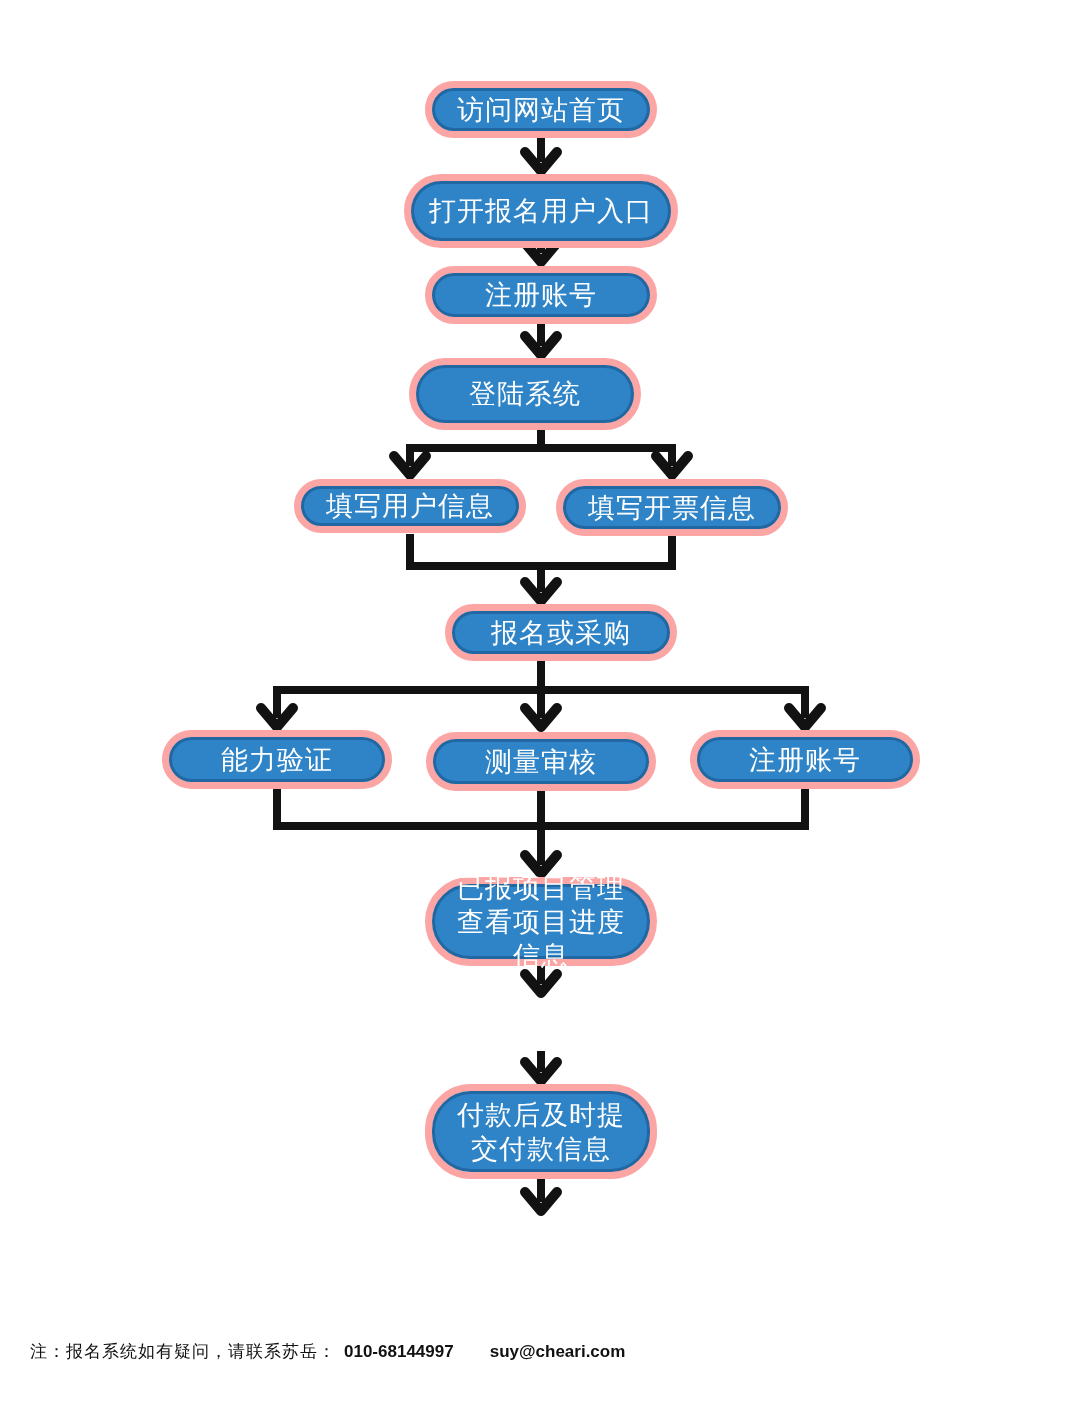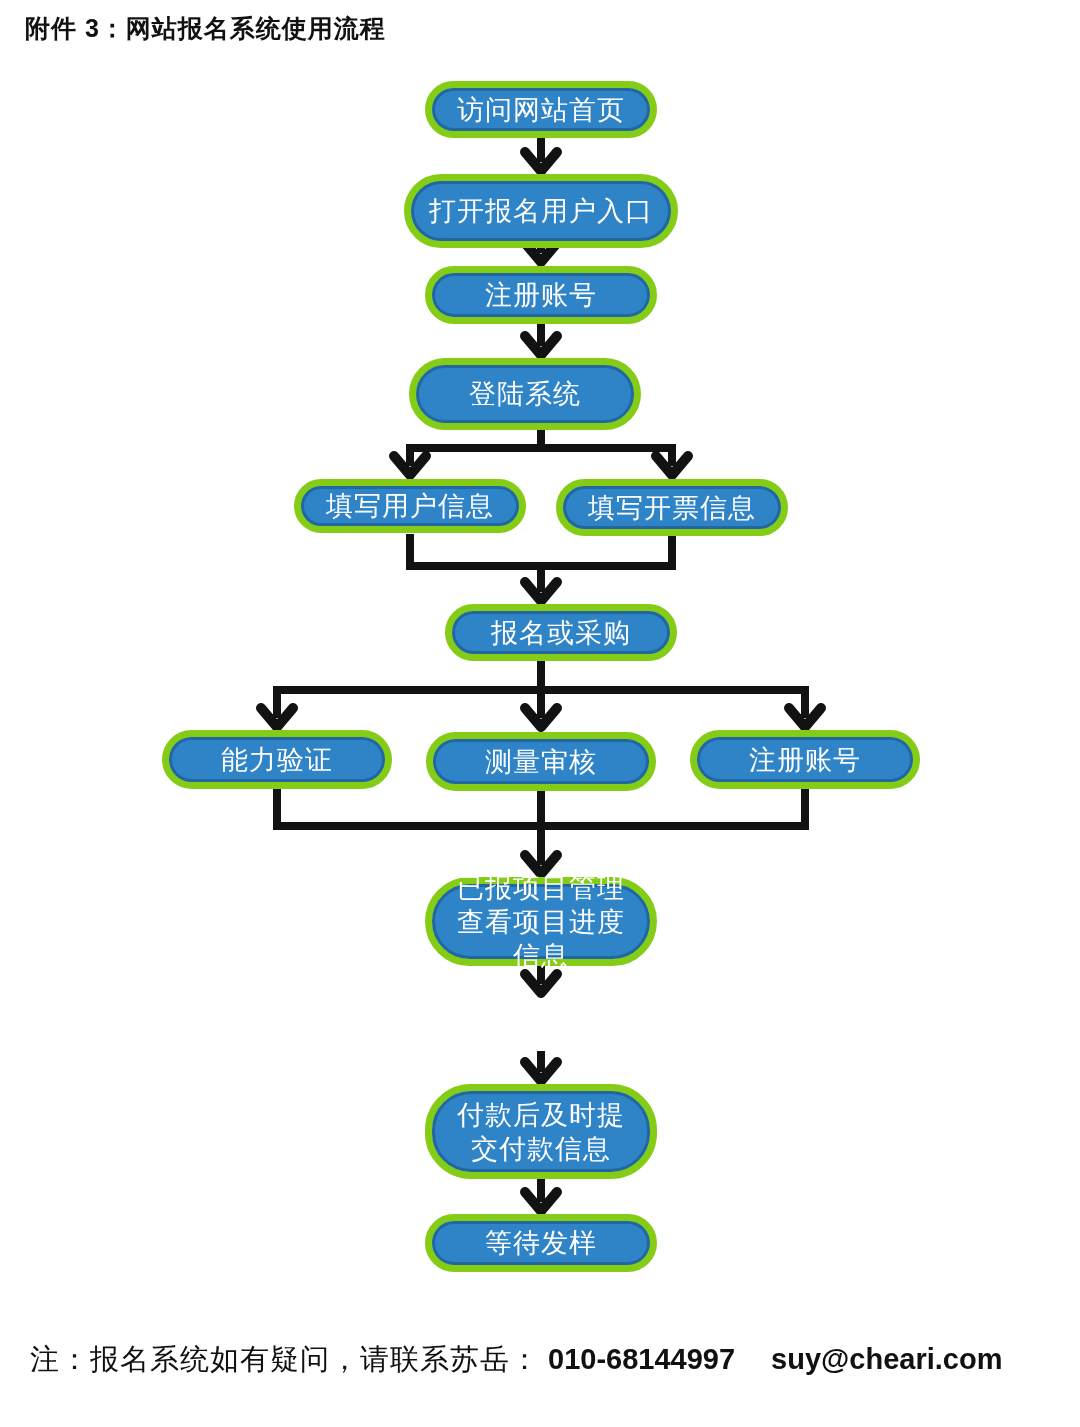--- a/index.html
+++ b/index.html
@@ -27,21 +27,21 @@
     position: absolute;
     left: 0; top: 0;
     width: 1080px;
     height: 1427px;
     pointer-events: none;
   }
   .node {
     position: absolute;
     box-sizing: border-box;
     background: #2e84c6;
-    border: 7px solid #84cc16;
+    border: 7px solid #fca5a5;
     border-radius: 46px;
     box-shadow: inset 0 0 0 3px rgba(15, 62, 110, 0.40);
     color: #ffffff;
     display: flex;
     align-items: center;
     justify-content: center;
     text-align: center;
     font-size: 27px;
     line-height: 34px;
     padding: 2px 12px;
@@ -60,21 +60,21 @@
   .n9  { left: 690px; top: 730px;  width: 230px; height: 59px; }
   .n10 { left: 425px; top: 877px;  width: 232px; height: 89px; }
   .n11 { left: 425px; top: 996px;  width: 232px; height: 58px; }
   .n12 { left: 425px; top: 1084px; width: 232px; height: 95px; }
   .n13 { left: 425px; top: 1214px; width: 232px; height: 58px; }
   .footer {
     position: absolute;
     left: 30px;
     top: 1340px;
     margin: 0;
-    font-size: 29px;
+    font-size: 17px;
     color: #111111;
     font-family: "Liberation Serif", serif;
     letter-spacing: 1px;
     white-space: nowrap;
   }
   .footer .phone {
     font-family: "Liberation Sans", sans-serif;
     font-weight: 700;
     margin-left: 8px;
     letter-spacing: 0;
@@ -84,21 +84,20 @@
     font-weight: 700;
     margin-left: 36px;
     letter-spacing: 0;
   }
 </style>
 </head>
 <body>
 
 <div class="canvas">
 
-  <h1 class="title">附件 3：网站报名系统使用流程</h1>
 
   <svg class="connectors" viewBox="0 0 1080 1427" xmlns="http://www.w3.org/2000/svg" aria-hidden="true">
 
     <g stroke="#121212" stroke-width="8" fill="none">
       <path d="M541 136 V162
                M541 230 V253
                M541 322 V346
                M541 415 V448
                M406 448 H676
                M410 444 V466
@@ -168,21 +167,18 @@
     </div>
   <div class="node n9">
       <span>注册账号</span>
     </div>
   <div class="node n10">
       <span>已报项目管理查看项目进度信息</span>
     </div>
   <div class="node n12">
       <span>付款后及时提交付款信息</span>
     </div>
-  <div class="node n13">
-      <span>等待发样</span>
-    </div>
 
   <p class="footer">
     <span>注：报名系统如有疑问，请联系苏岳：</span><span class="phone">010-68144997</span><span class="email">suy@cheari.com</span>
   </p>
 
 </div>
 
 </body></html>

